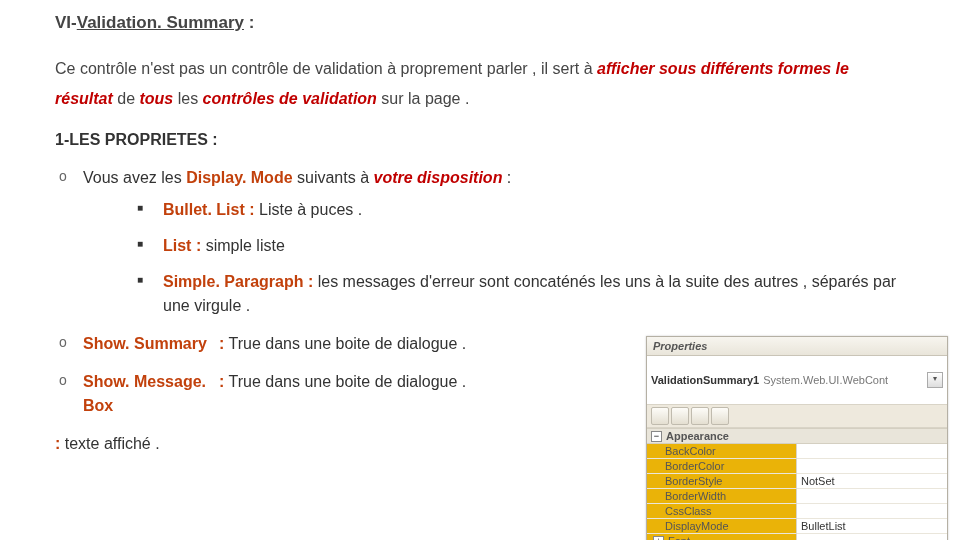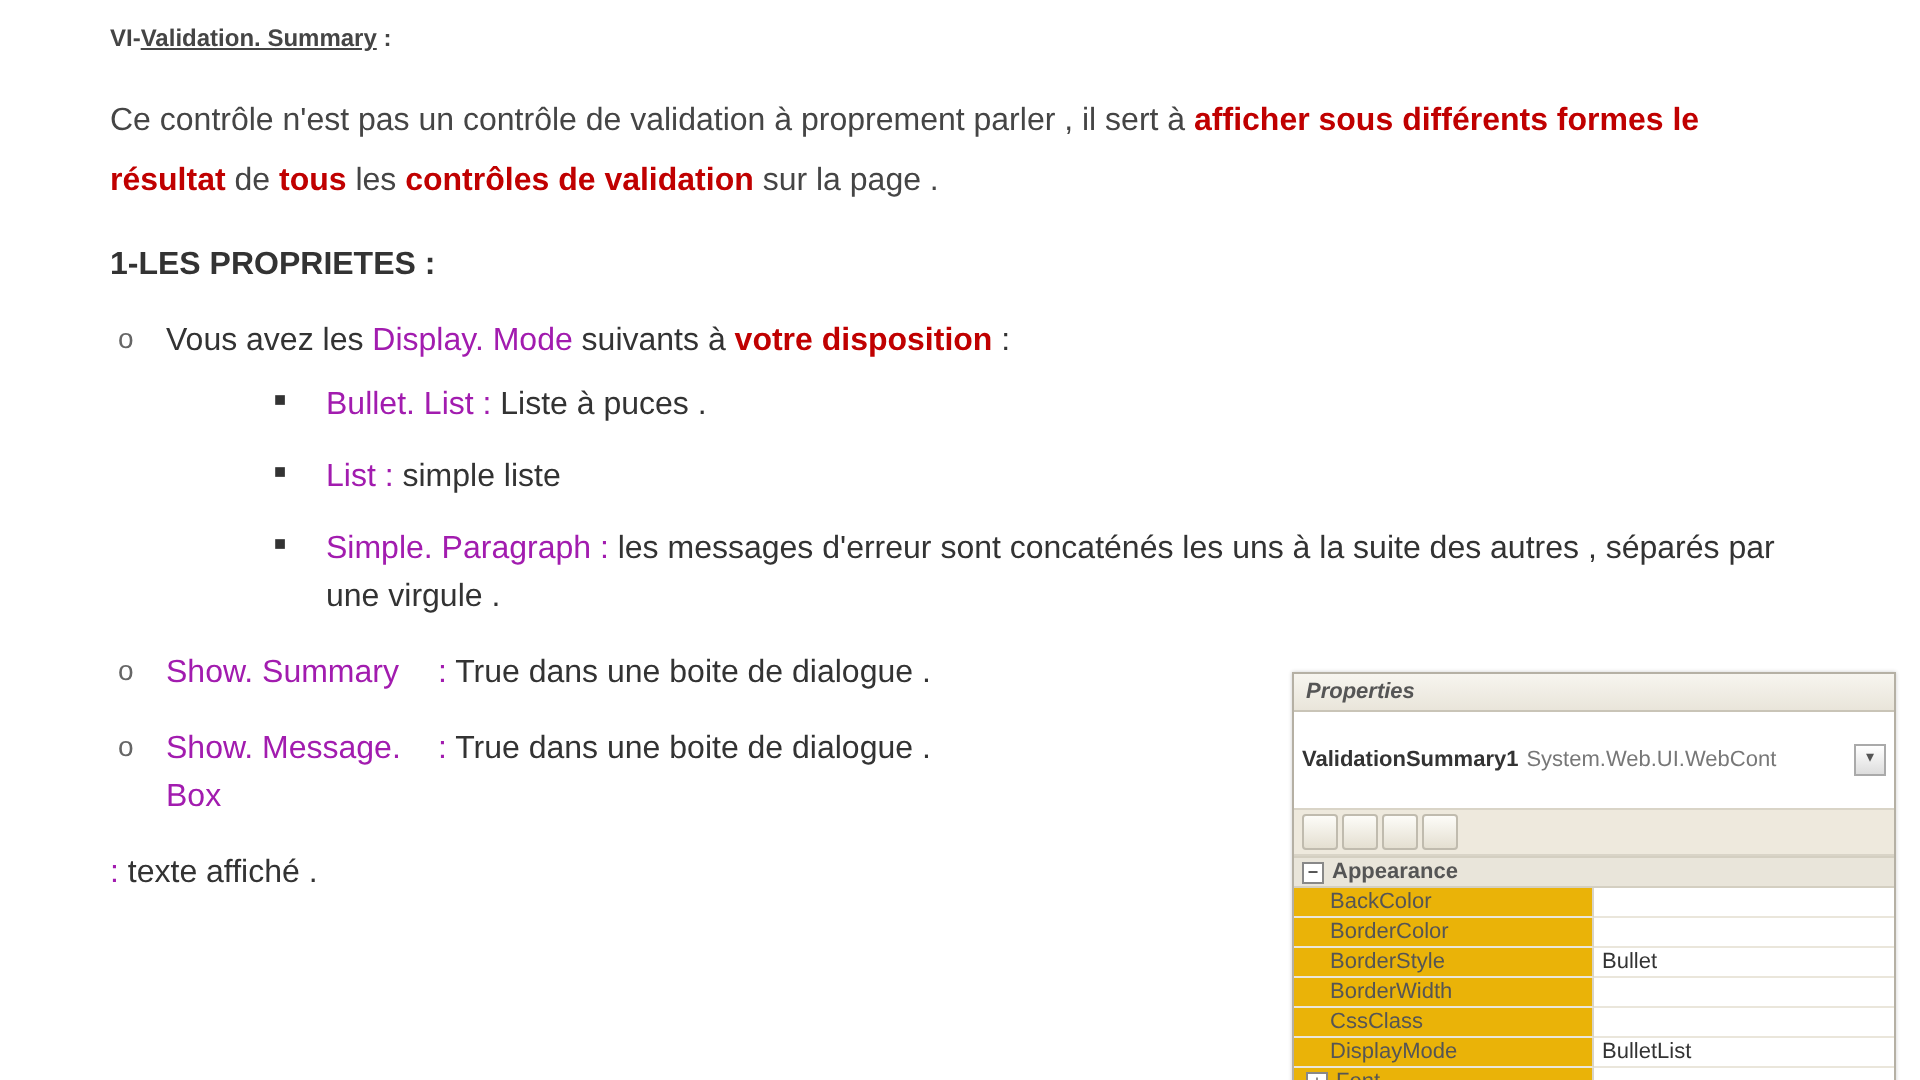--- a/index.html
+++ b/index.html
@@ -12,34 +12,34 @@
     background: #fff;
     color: #333;
     position: relative;
     overflow: hidden;
   }
   .content {
     padding: 10px 55px 0 55px;
     line-height: 1.5;
   }
   .title {
-    font-size: 12px;
+    font-size: 17px;
     font-weight: bold;
     color: #454545;
     margin-bottom: 18px;
   }
   .title .u { text-decoration: underline; }
   .para {
     font-size: 16px;
     color: #454545;
     line-height: 1.9;
     margin-bottom: 14px;
   }
-  .red { color: #c00000; font-weight: bold; }
-  .bold { font-weight: normal; color: #a21caf; }
+  .red { color: #c00000; font-weight: bold; font-style: italic; }
+  .bold { font-weight: bold; color: #c2410c; }
   .section {
     font-weight: bold;
     color: #333;
     margin: 14px 0 14px 0;
   }
   .list1 { margin: 0; padding: 0; list-style: none; }
   .list1 > li {
     position: relative;
     padding-left: 28px;
     margin-bottom: 14px;
@@ -240,21 +240,21 @@
   <div class="cat">
     <span class="tw">−</span>
     <span>Appearance</span>
   </div>
   <div class="grid" id="grid-appearance">
       <div class="k">BackColor</div>
       <div class="v"></div>
       <div class="k">BorderColor</div>
       <div class="v"></div>
       <div class="k">BorderStyle</div>
-      <div class="v">Bullet</div>
+      <div class="v">NotSet</div>
       <div class="k">BorderWidth</div>
       <div class="v"></div>
       <div class="k">CssClass</div>
       <div class="v"></div>
       <div class="k">DisplayMode</div>
       <div class="v">BulletList</div>
       <div class="k exp">
         <span class="tw">+</span>
         <span>Font</span>
       </div>

